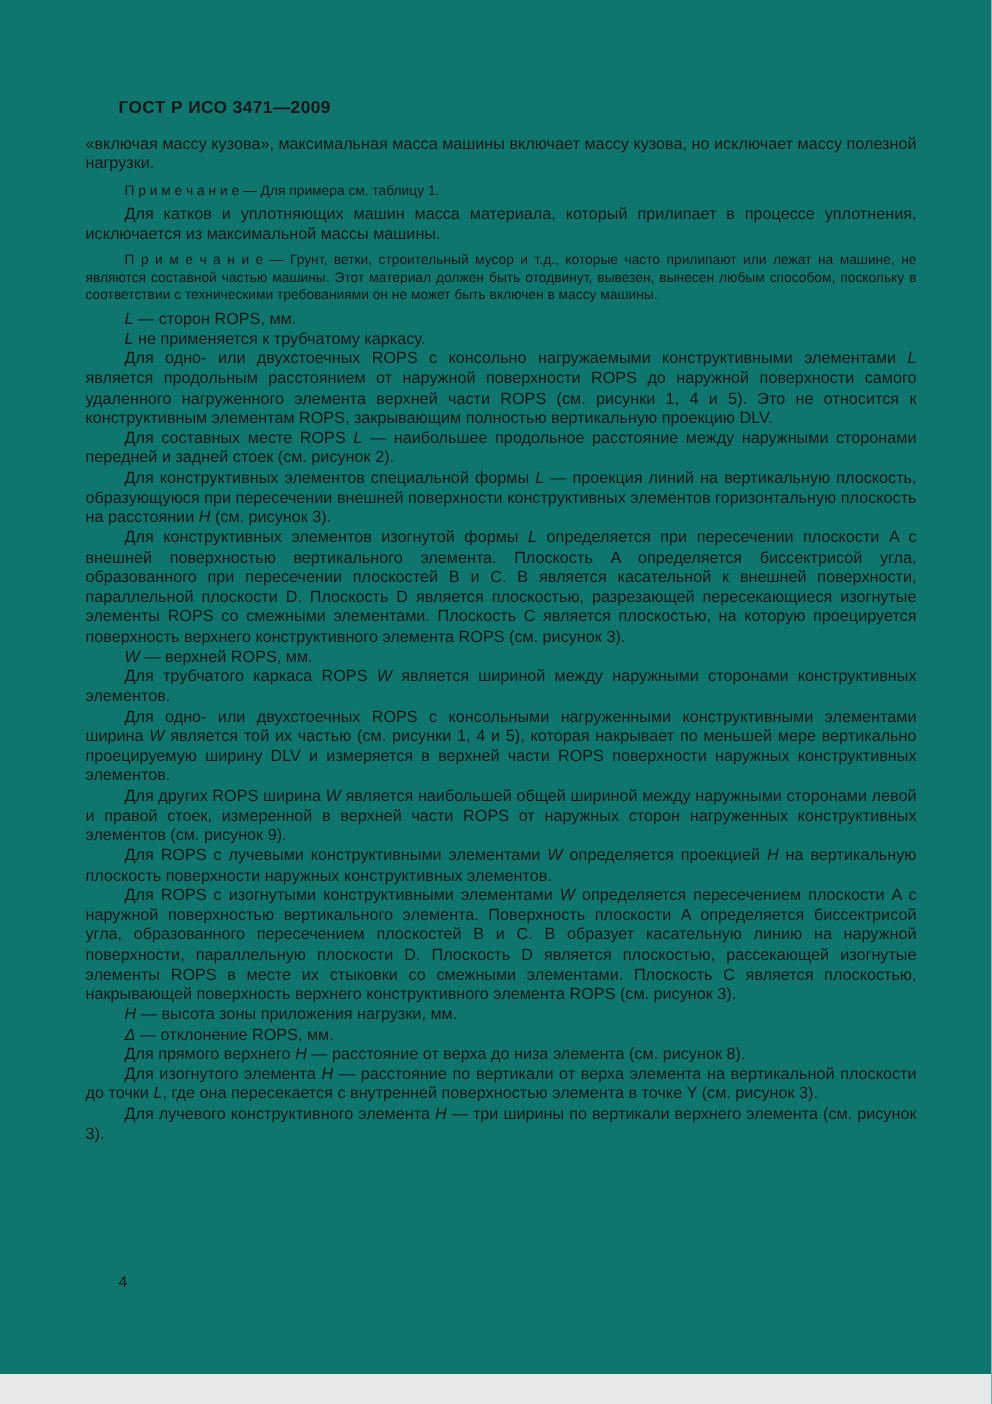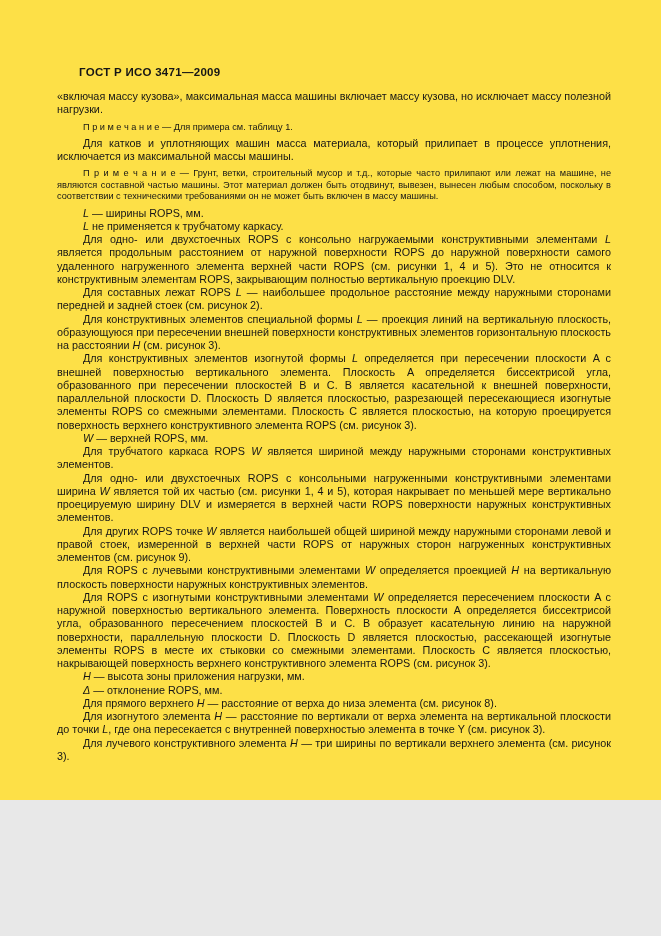--- a/index.html
+++ b/index.html
@@ -1,20 +1,20 @@
 <!DOCTYPE html>
 <html lang="ru"><head>
 <meta charset="utf-8">
 <style>
   html, body { margin: 0; padding: 0; background: #e8e8e8; }
   .page {
     position: relative;
     width: 661px;
-    height: 800px;
-    background: #fde047;
+    height: 916px;
+    background: #0f766e;
     font-family: "Liberation Sans", sans-serif;
     color: #161616;
     overflow: hidden;
     margin: 0 auto;
   }
   .running-header {
     position: absolute;
     left: 79px;
     top: 66px;
     font-size: 11.5px;
@@ -57,30 +57,30 @@
 <body>
 
 <div class="page">
   <div class="running-header">ГОСТ Р ИСО 3471—2009</div>
 
   <div class="doc">
       <p class="body-cont"><span>«включая массу кузова», максимальная масса машины включает массу кузова, но исключает массу полезной нагрузки.</span></p>
       <p class="note"><span>П р и м е ч а н и е — Для примера см. таблицу 1.</span></p>
       <p class="body"><span>Для катков и уплотняющих машин масса материала, который прилипает в процессе уплотнения, исключается из максимальной массы машины.</span></p>
       <p class="note"><span>П р и м е ч а н и е — Грунт, ветки, строительный мусор и т.д., которые часто прилипают или лежат на машине, не являются составной частью машины. Этот материал должен быть отодвинут, вывезен, вынесен любым способом, поскольку в соответствии с техническими требованиями он не может быть включен в массу машины.</span></p>
-      <p class="body"><span class="var">L</span><span> — ширины ROPS, мм.</span></p>
+      <p class="body"><span class="var">L</span><span> — сторон ROPS, мм.</span></p>
       <p class="body"><span class="var">L</span><span> не применяется к трубчатому каркасу.</span></p>
       <p class="body"><span>Для одно- или двухстоечных ROPS с консольно нагружаемыми конструктивными элементами </span><span class="var">L</span><span> является продольным расстоянием от наружной поверхности ROPS до наружной поверхности самого удаленного нагруженного элемента верхней части ROPS (см. рисунки 1, 4 и 5). Это не относится к конструктивным элементам ROPS, закрывающим полностью вертикальную проекцию DLV.</span></p>
-      <p class="body"><span>Для составных лежат ROPS </span><span class="var">L</span><span> — наибольшее продольное расстояние между наружными сторонами передней и задней стоек (см. рисунок 2).</span></p>
+      <p class="body"><span>Для составных месте ROPS </span><span class="var">L</span><span> — наибольшее продольное расстояние между наружными сторонами передней и задней стоек (см. рисунок 2).</span></p>
       <p class="body"><span>Для конструктивных элементов специальной формы </span><span class="var">L</span><span> — проекция линий на вертикальную плоскость, образующуюся при пересечении внешней поверхности конструктивных элементов горизонтальную плоскость на расстоянии </span><span class="var">H</span><span> (см. рисунок 3).</span></p>
       <p class="body"><span>Для конструктивных элементов изогнутой формы </span><span class="var">L</span><span> определяется при пересечении плоскости A с внешней поверхностью вертикального элемента. Плоскость A определяется биссектрисой угла, образованного при пересечении плоскостей B и C. B является касательной к внешней поверхности, параллельной плоскости D. Плоскость D является плоскостью, разрезающей пересекающиеся изогнутые элементы ROPS со смежными элементами. Плоскость C является плоскостью, на которую проецируется поверхность верхнего конструктивного элемента ROPS (см. рисунок 3).</span></p>
       <p class="body"><span class="var">W</span><span> — верхней ROPS, мм.</span></p>
       <p class="body"><span>Для трубчатого каркаса ROPS </span><span class="var">W</span><span> является шириной между наружными сторонами конструктивных элементов.</span></p>
       <p class="body"><span>Для одно- или двухстоечных ROPS с консольными нагруженными конструктивными элементами ширина </span><span class="var">W</span><span> является той их частью (см. рисунки 1, 4 и 5), которая накрывает по меньшей мере вертикально проецируемую ширину DLV и измеряется в верхней части ROPS поверхности наружных конструктивных элементов.</span></p>
-      <p class="body"><span>Для других ROPS точке </span><span class="var">W</span><span> является наибольшей общей шириной между наружными сторонами левой и правой стоек, измеренной в верхней части ROPS от наружных сторон нагруженных конструктивных элементов (см. рисунок 9).</span></p>
+      <p class="body"><span>Для других ROPS ширина </span><span class="var">W</span><span> является наибольшей общей шириной между наружными сторонами левой и правой стоек, измеренной в верхней части ROPS от наружных сторон нагруженных конструктивных элементов (см. рисунок 9).</span></p>
       <p class="body"><span>Для ROPS с лучевыми конструктивными элементами </span><span class="var">W</span><span> определяется проекцией </span><span class="var">H</span><span> на вертикальную плоскость поверхности наружных конструктивных элементов.</span></p>
       <p class="body"><span>Для ROPS с изогнутыми конструктивными элементами </span><span class="var">W</span><span> определяется пересечением плоскости A с наружной поверхностью вертикального элемента. Поверхность плоскости A определяется биссектрисой угла, образованного пересечением плоскостей B и C. B образует касательную линию на наружной поверхности, параллельную плоскости D. Плоскость D является плоскостью, рассекающей изогнутые элементы ROPS в месте их стыковки со смежными элементами. Плоскость C является плоскостью, накрывающей поверхность верхнего конструктивного элемента ROPS (см. рисунок 3).</span></p>
       <p class="body"><span class="var">H</span><span> — высота зоны приложения нагрузки, мм.</span></p>
       <p class="body"><span class="var">Δ</span><span> — отклонение ROPS, мм.</span></p>
       <p class="body"><span>Для прямого верхнего </span><span class="var">H</span><span> — расстояние от верха до низа элемента (см. рисунок 8).</span></p>
       <p class="body"><span>Для изогнутого элемента </span><span class="var">H</span><span> — расстояние по вертикали от верха элемента на вертикальной плоскости до точки </span><span class="var">L</span><span>, где она пересекается с внутренней поверхностью элемента в точке Y (см. рисунок 3).</span></p>
       <p class="body"><span>Для лучевого конструктивного элемента </span><span class="var">H</span><span> — три ширины по вертикали верхнего элемента (см. рисунок 3).</span></p>
     </div>
 
   <div class="page-number">4</div>

